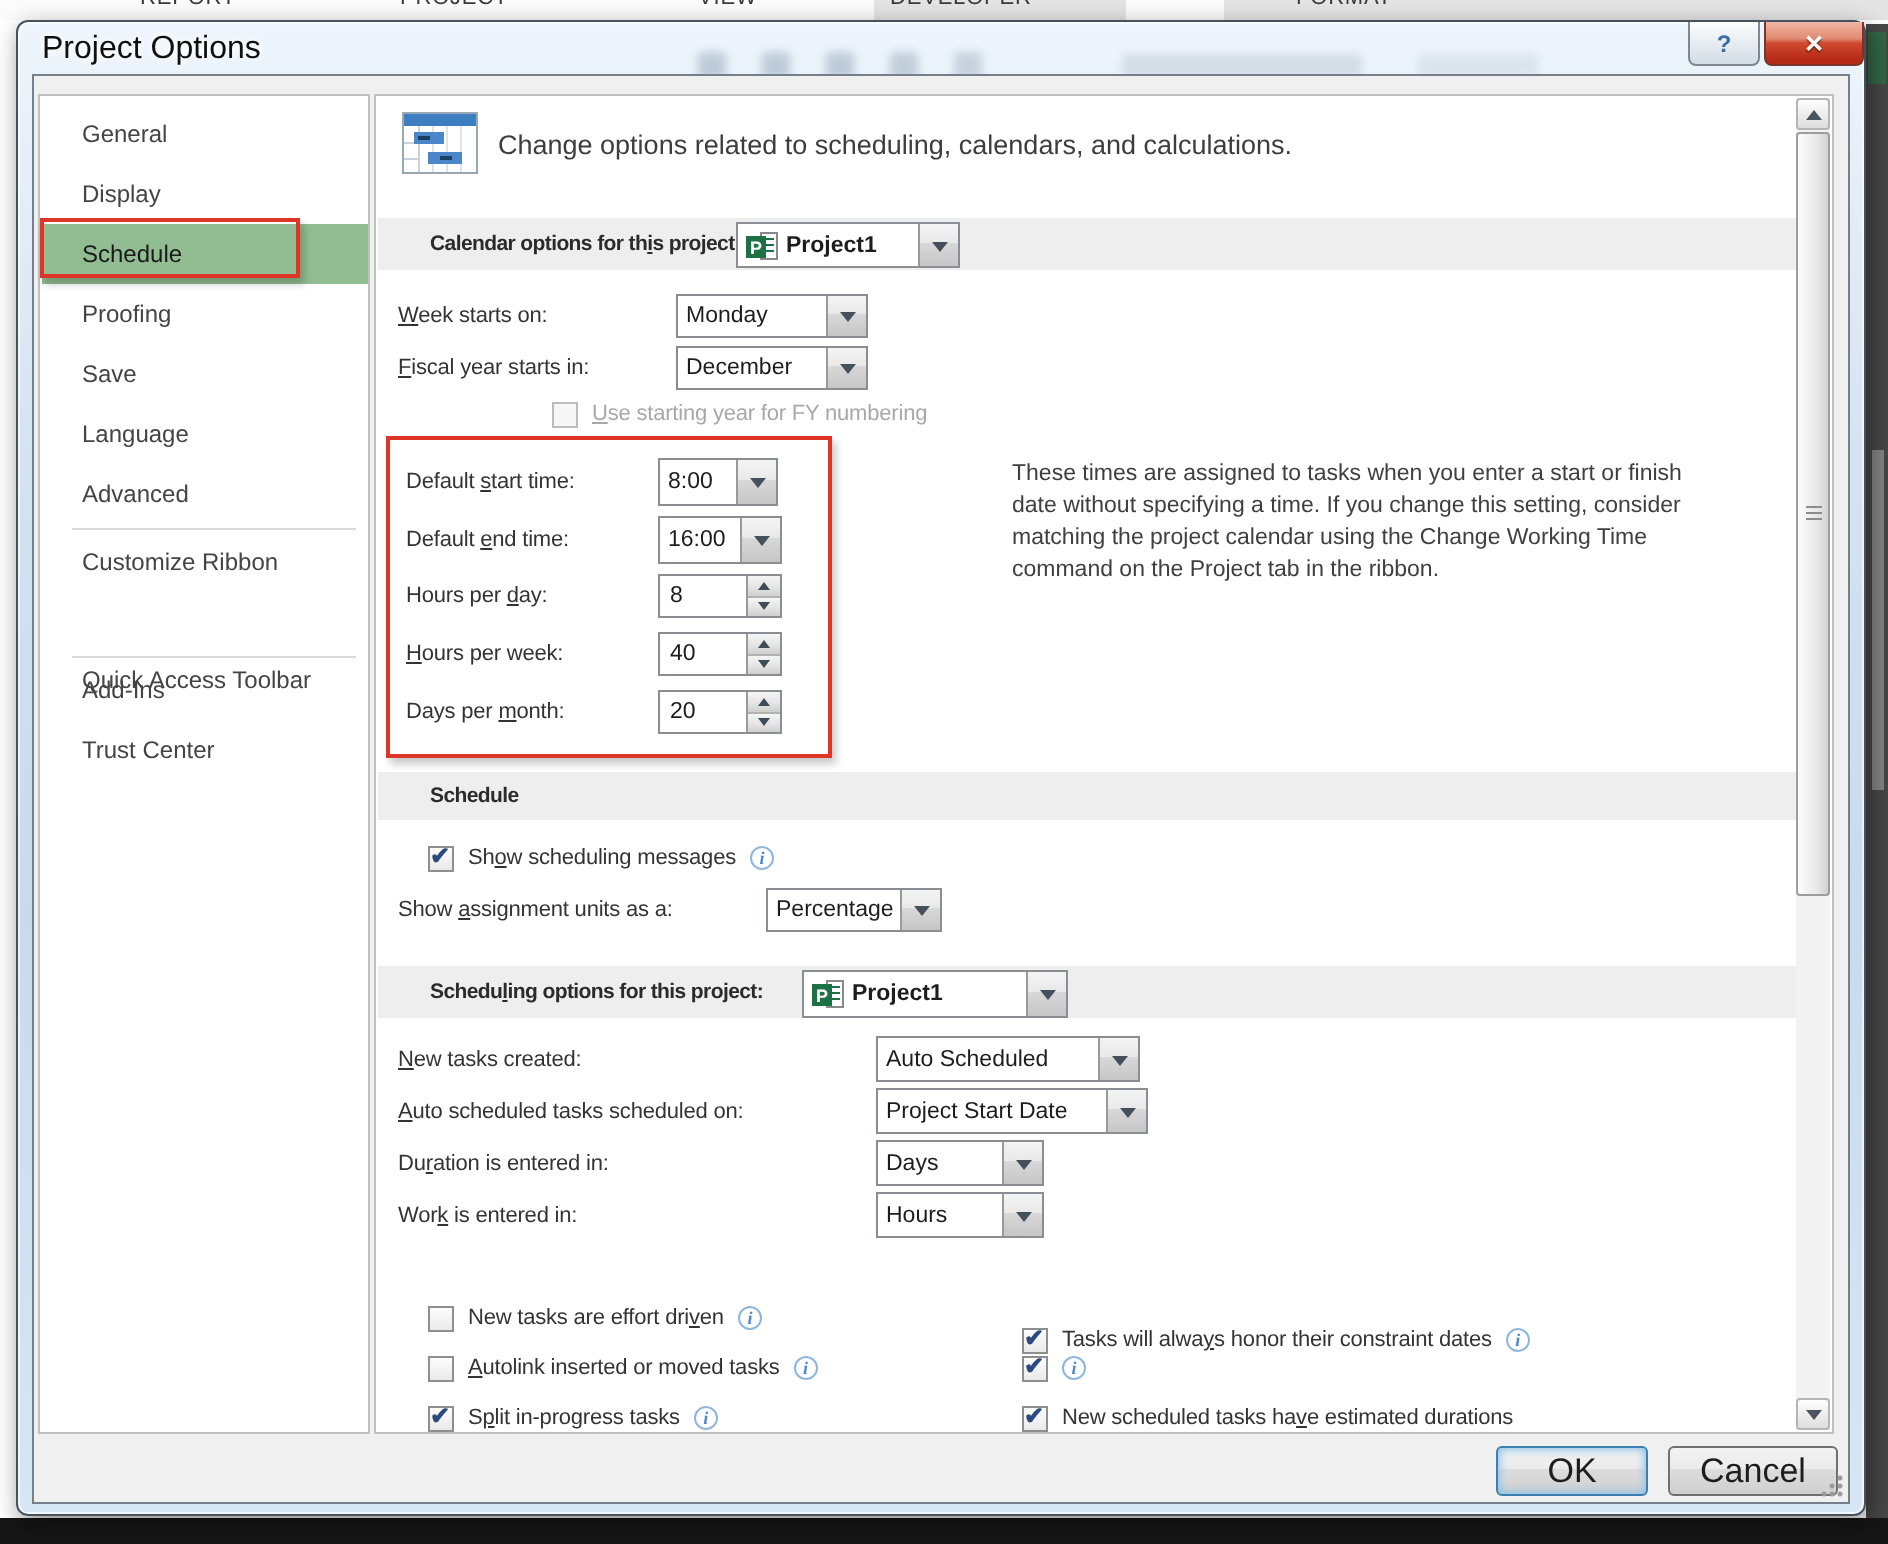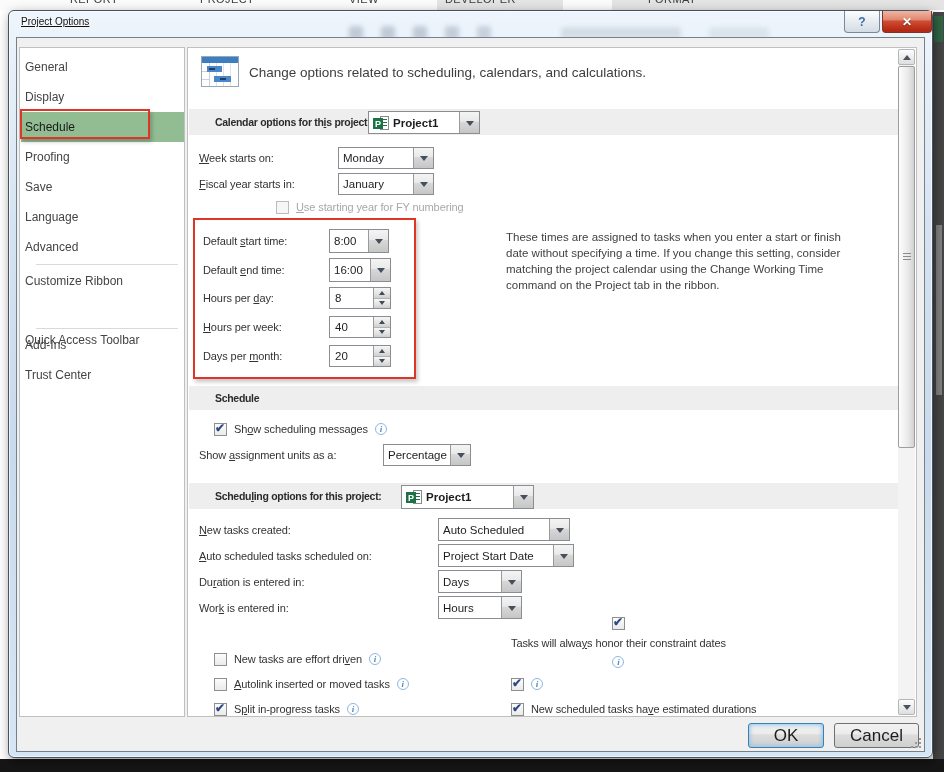--- a/index.html
+++ b/index.html
@@ -14,40 +14,40 @@
   .right-strip{left:933px;top:12px;width:11px;height:748px;background:#474747;}
   .rs-green{left:1px;top:4px;width:9px;height:26px;background:#2e6e46;opacity:.85;}
   .rs-light{left:3px;top:213px;width:6px;height:170px;background:#939393;opacity:.8;}
   .bottom-strip{left:0;top:759px;width:944px;height:13px;background:#161616;}
 
   
   .dialog{left:8px;top:10px;width:925px;height:748px;box-sizing:border-box;
     border:1px solid #46525e;border-radius:6px;
     background:linear-gradient(180deg,#eef5fc 0%,#d4e2f1 30%,#c9daec 60%,#d7e6f4 100%);
     box-shadow:inset 0 0 0 1px rgba(255,255,255,.65), 2px 4px 12px rgba(0,0,0,.45);}
-  .dlg-title{left:12px;top:5px;font-size:10px;color:#101010;text-shadow:0 0 5px #fff,0 0 5px #fff;text-decoration:underline;}
+  .dlg-title{left:12px;top:5px;font-size:16px;color:#101010;text-shadow:0 0 5px #fff,0 0 5px #fff;}
   .blob{position:absolute;filter:blur(2.5px);border-radius:2px;}
   .titlebtn{box-sizing:border-box;height:22px;border:1px solid #7d8893;border-top:none;
     border-radius:0 0 4px 4px;display:flex;align-items:center;justify-content:center;
     font-size:12px;font-weight:bold;cursor:default;}
   .help-btn{left:835px;top:0;width:36px;background:linear-gradient(#fdfdfe,#e9eef3 45%,#d3dce4);color:#3a6ea5;}
   .close-btn{left:873px;top:0;width:50px;border-color:#7e3429;color:#fff;
     background:linear-gradient(#f2b5a4,#e08a72 40%,#cf4a30 50%,#b52a16 90%);
     text-shadow:0 1px 1px rgba(0,0,0,.45);}
 
   
   .client{left:7px;top:26px;width:909px;height:715px;box-sizing:border-box;
     background:#f0f0f0;border:1px solid #75808a;}
   .panel{box-sizing:border-box;background:#fff;border:1px solid #c0c0c0;}
   .sidebar-panel{left:2px;top:9px;width:166px;height:670px;}
   .content-panel{left:170px;top:9px;width:730px;height:670px;overflow:hidden;}
 
   
   .side-item{left:1px;width:163px;height:30px;display:flex;align-items:center;
-    padding-left:4px;box-sizing:border-box;font-size:12px;color:#444;cursor:default;}
+    padding-left:20px;box-sizing:border-box;font-size:12px;color:#444;cursor:default;}
   .side-item.selected{background:var(--selected_green,#92bd92);color:#1a1a1a;}
   .side-div{left:16px;width:142px;height:1px;background:#d9d9d9;}
 
   
   .annot{box-sizing:border-box;border:2px solid var(--annotation_red,#de3526);
     box-shadow:2px 3px 4px rgba(0,0,0,.22);z-index:6;pointer-events:none;}
 
   
   .lbl{font-size:11px;color:#333;white-space:nowrap;letter-spacing:-.1px;}
   .dis .lbl{color:#a8a8a8;}
@@ -230,21 +230,21 @@
         <div class="abs row" style="left:11px;top:99px;height:22px;">
           <span class="lbl" style="width:139px;"><u>W</u>eek starts on:</span>
           <span class="combo" style="width:96px;height:22px;">
             <span class="val">Monday</span>
             <span class="drop"></span>
           </span>
         </div>
         <div class="abs row" style="left:11px;top:125px;height:22px;">
           <span class="lbl" style="width:139px;"><u>F</u>iscal year starts in:</span>
           <span class="combo" style="width:96px;height:22px;">
-            <span class="val">January</span>
+            <span class="val">December</span>
             <span class="drop"></span>
           </span>
         </div>
         <div class="abs cbrow dis" style="left:88px;top:151px;">
           <span class="cb"></span>
           <span class="lbl"><u>U</u>se starting year for FY numbering</span>
         </div>
 
         <div class="abs annot" style="left:5px;top:170px;width:223px;height:161px;"></div>
 
@@ -367,21 +367,21 @@
         <div class="abs cbrow" style="left:26px;top:628px;">
           <span class="cb"></span>
           <span class="lbl"><u>A</u>utolink inserted or moved tasks</span>
           <span class="info"></span>
         </div>
         <div class="abs cbrow checked" style="left:26px;top:653px;">
           <span class="cb"></span>
           <span class="lbl">S<u>p</u>lit in-progress tasks</span>
           <span class="info"></span>
         </div>
-        <div class="abs cbrow checked" style="left:323px;top:569px;flex-direction:column;">
+        <div class="abs cbrow checked" style="left:323px;top:614px;">
           <span class="cb"></span>
           <span class="lbl">Tasks will alwa<u>y</u>s honor their constraint dates</span>
           <span class="info"></span>
         </div>
         <div class="abs cbrow checked" style="left:323px;top:628px;">
           <span class="cb"></span>
           <span class="info"></span>
         </div>
         <div class="abs cbrow checked" style="left:323px;top:653px;">
           <span class="cb"></span>

